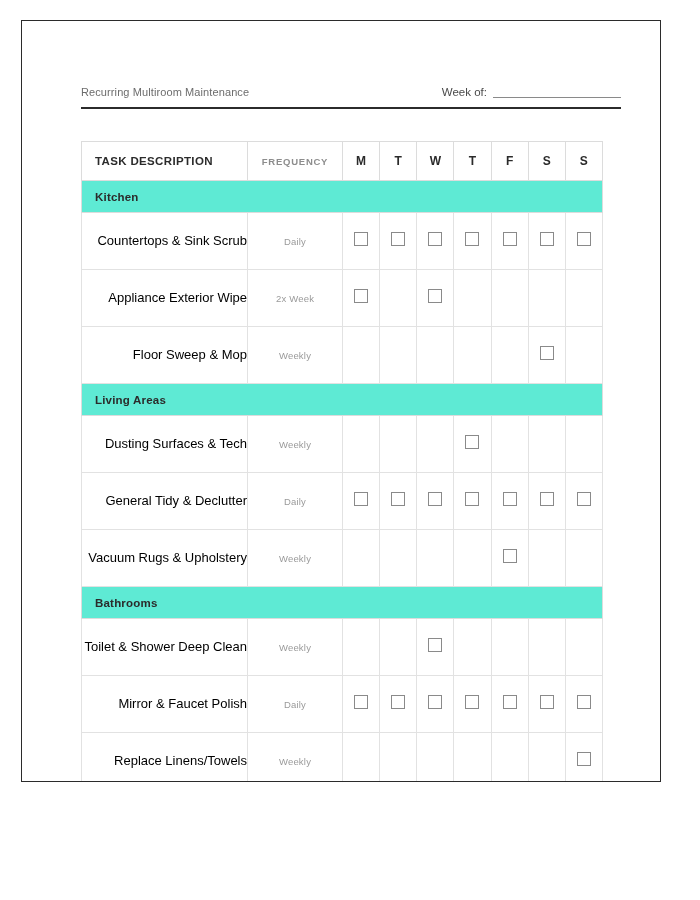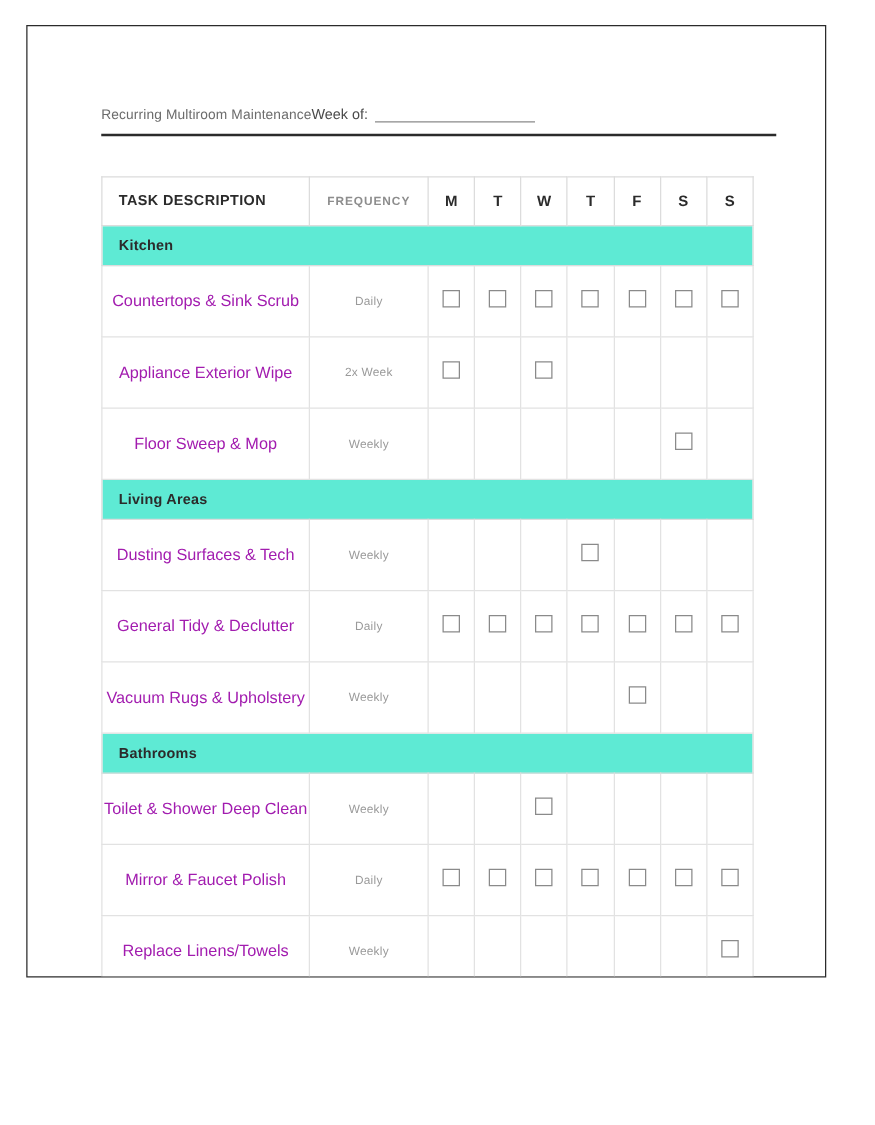--- a/index.html
+++ b/index.html
@@ -43,21 +43,21 @@
     font-size: 25px;
     font-weight: bold;
     color: #2b2b2b;
     letter-spacing: 0.6px;
     line-height: 1.15;
     margin: 0;
   }
   .sub-row {
     display: flex;
     align-items: flex-end;
-    justify-content: flex-start;
+    justify-content: space-between;
     margin-top: 9px;
   }
   .doc-subtitle {
     font-size: 11px;
     color: #6c6c6c;
     letter-spacing: 0.1px;
   }
   .week-of {
     display: flex;
     align-items: flex-end;
@@ -136,24 +136,24 @@
   }
 
   tr.task-row td {
     border: 1px solid #e2e2e2;
     height: 56px;
     padding: 0;
     vertical-align: middle;
     background: #ffffff;
   }
   td.td-task {
-    text-align: center;
+    text-align: right;
     padding: 0 10px 0 13px;
     font-size: 13px;
-    color: #a21caf;
+    color: #000000;
     line-height: 1.32;
   }
   td.td-freq {
     text-align: center;
     font-size: 9.5px;
     color: #9a9a9a;
     letter-spacing: 0.2px;
   }
   td.td-day {
     text-align: center;

